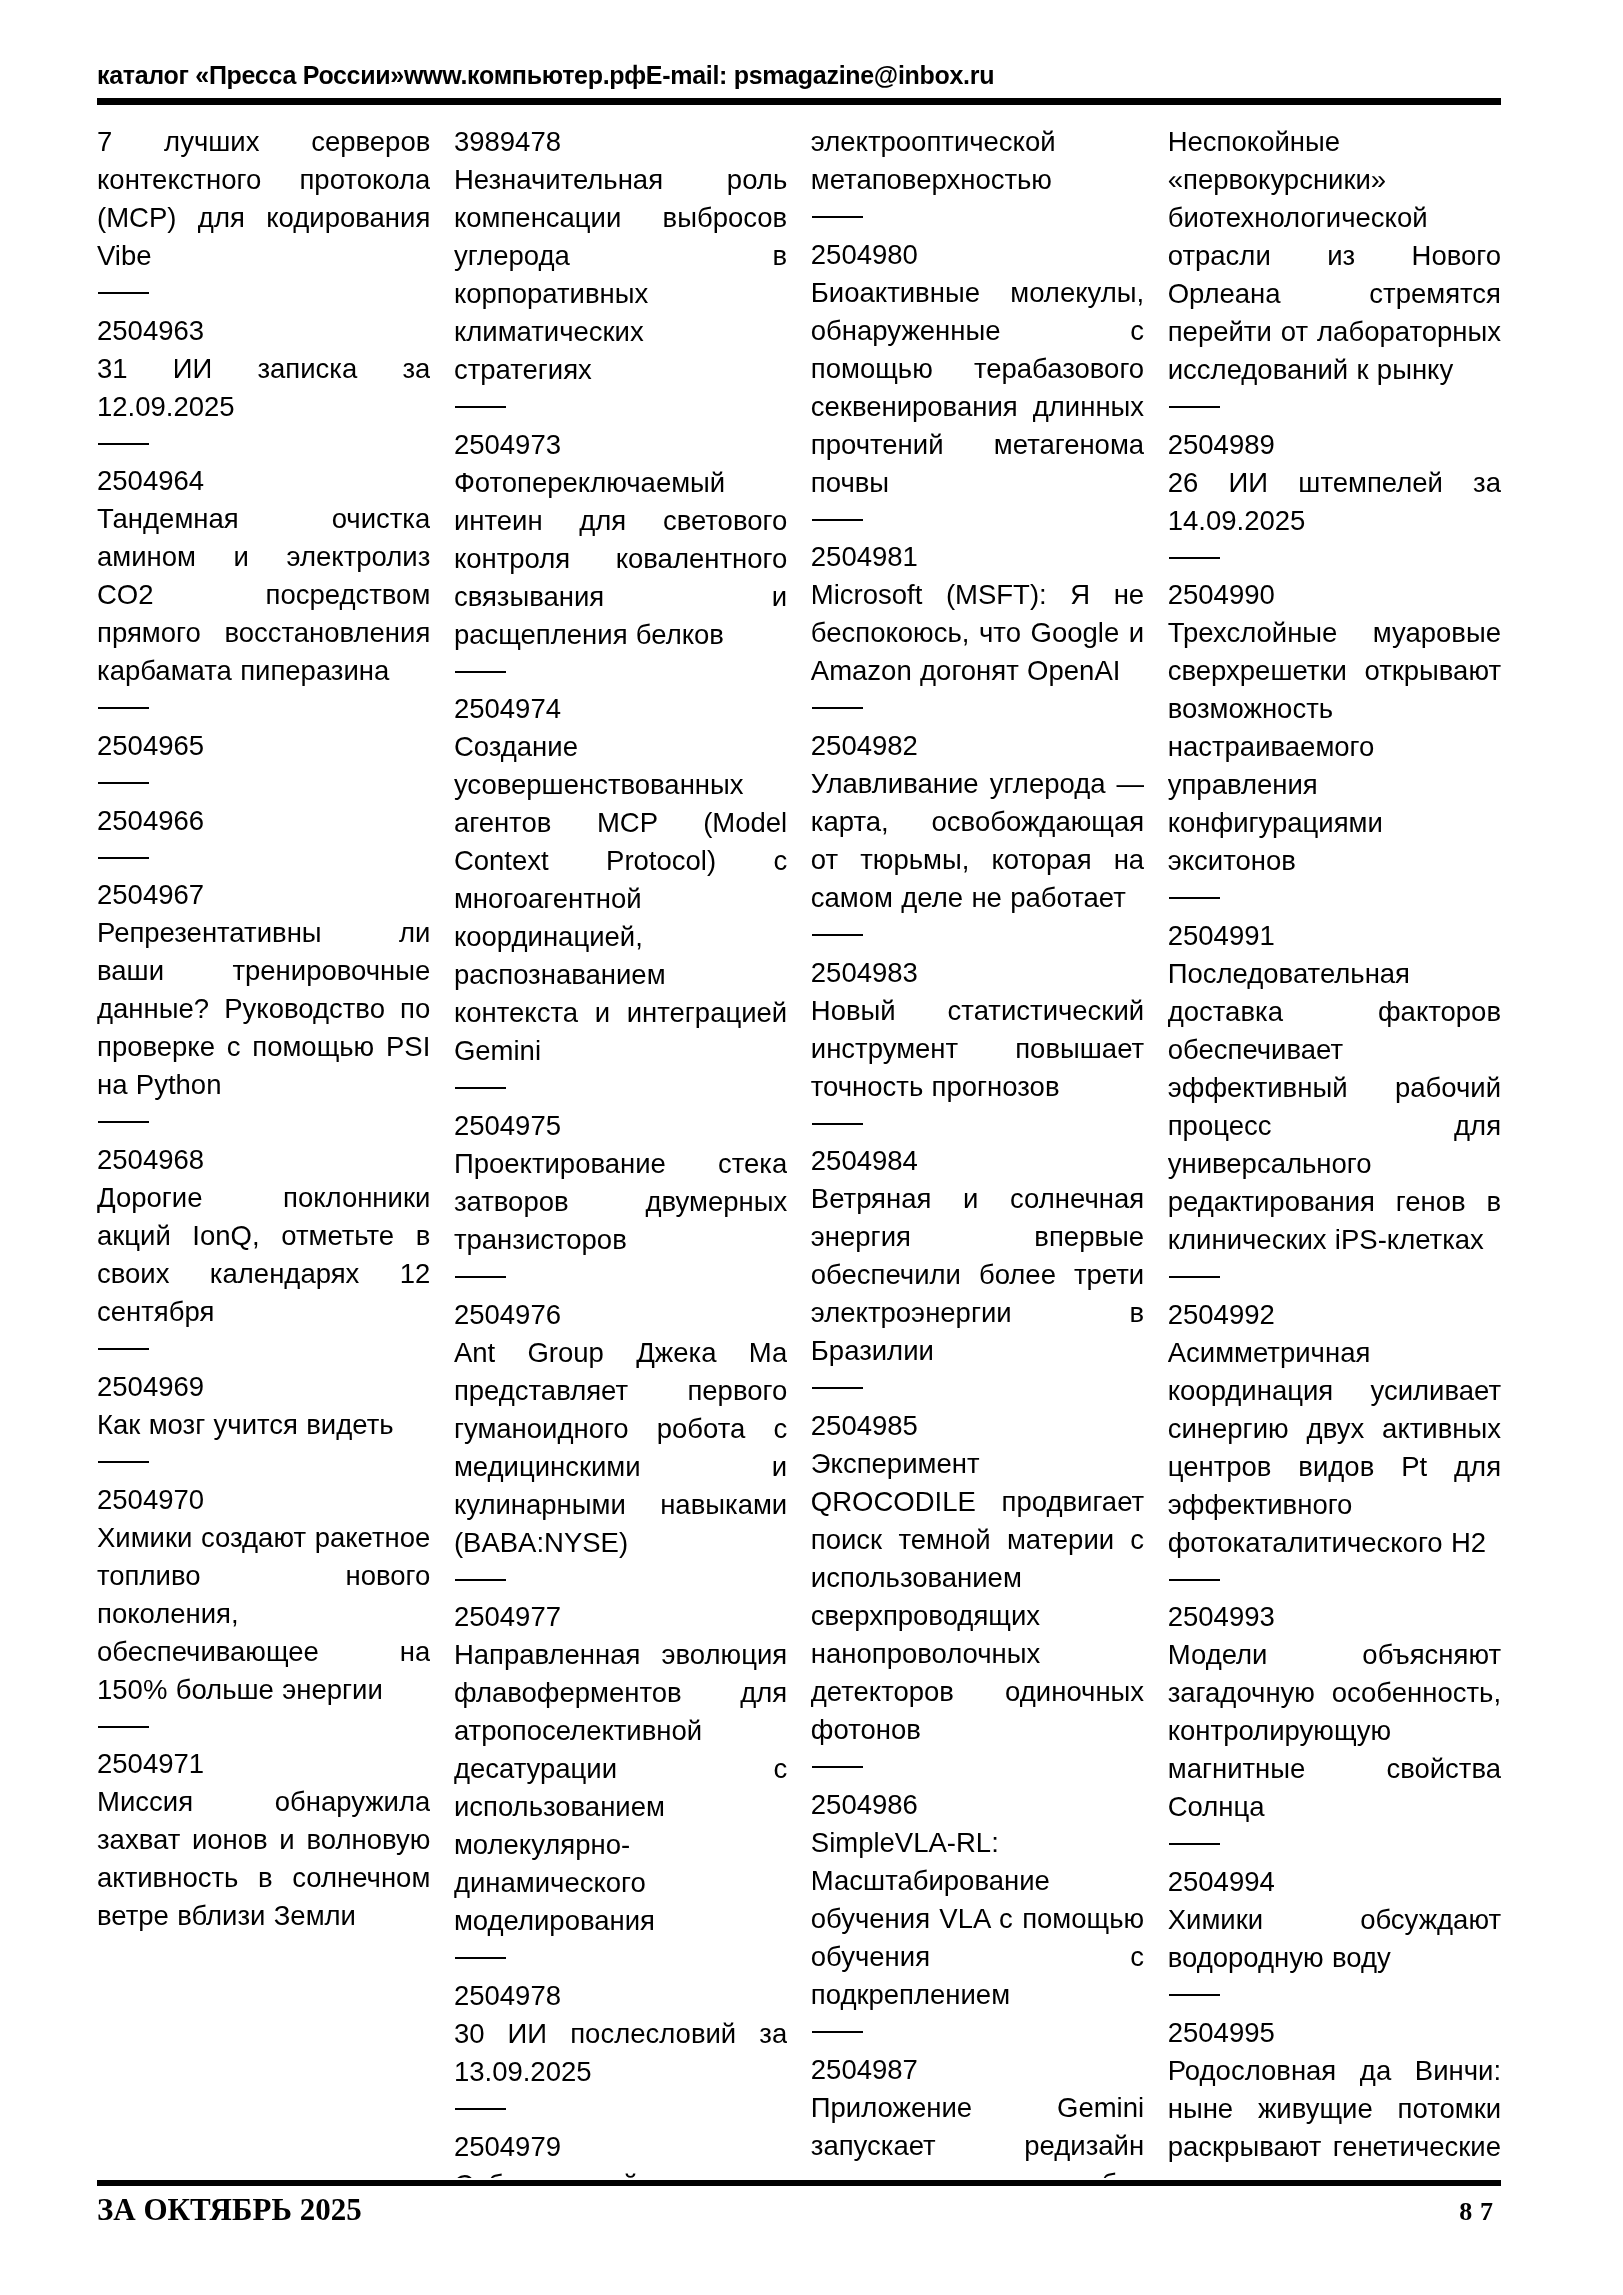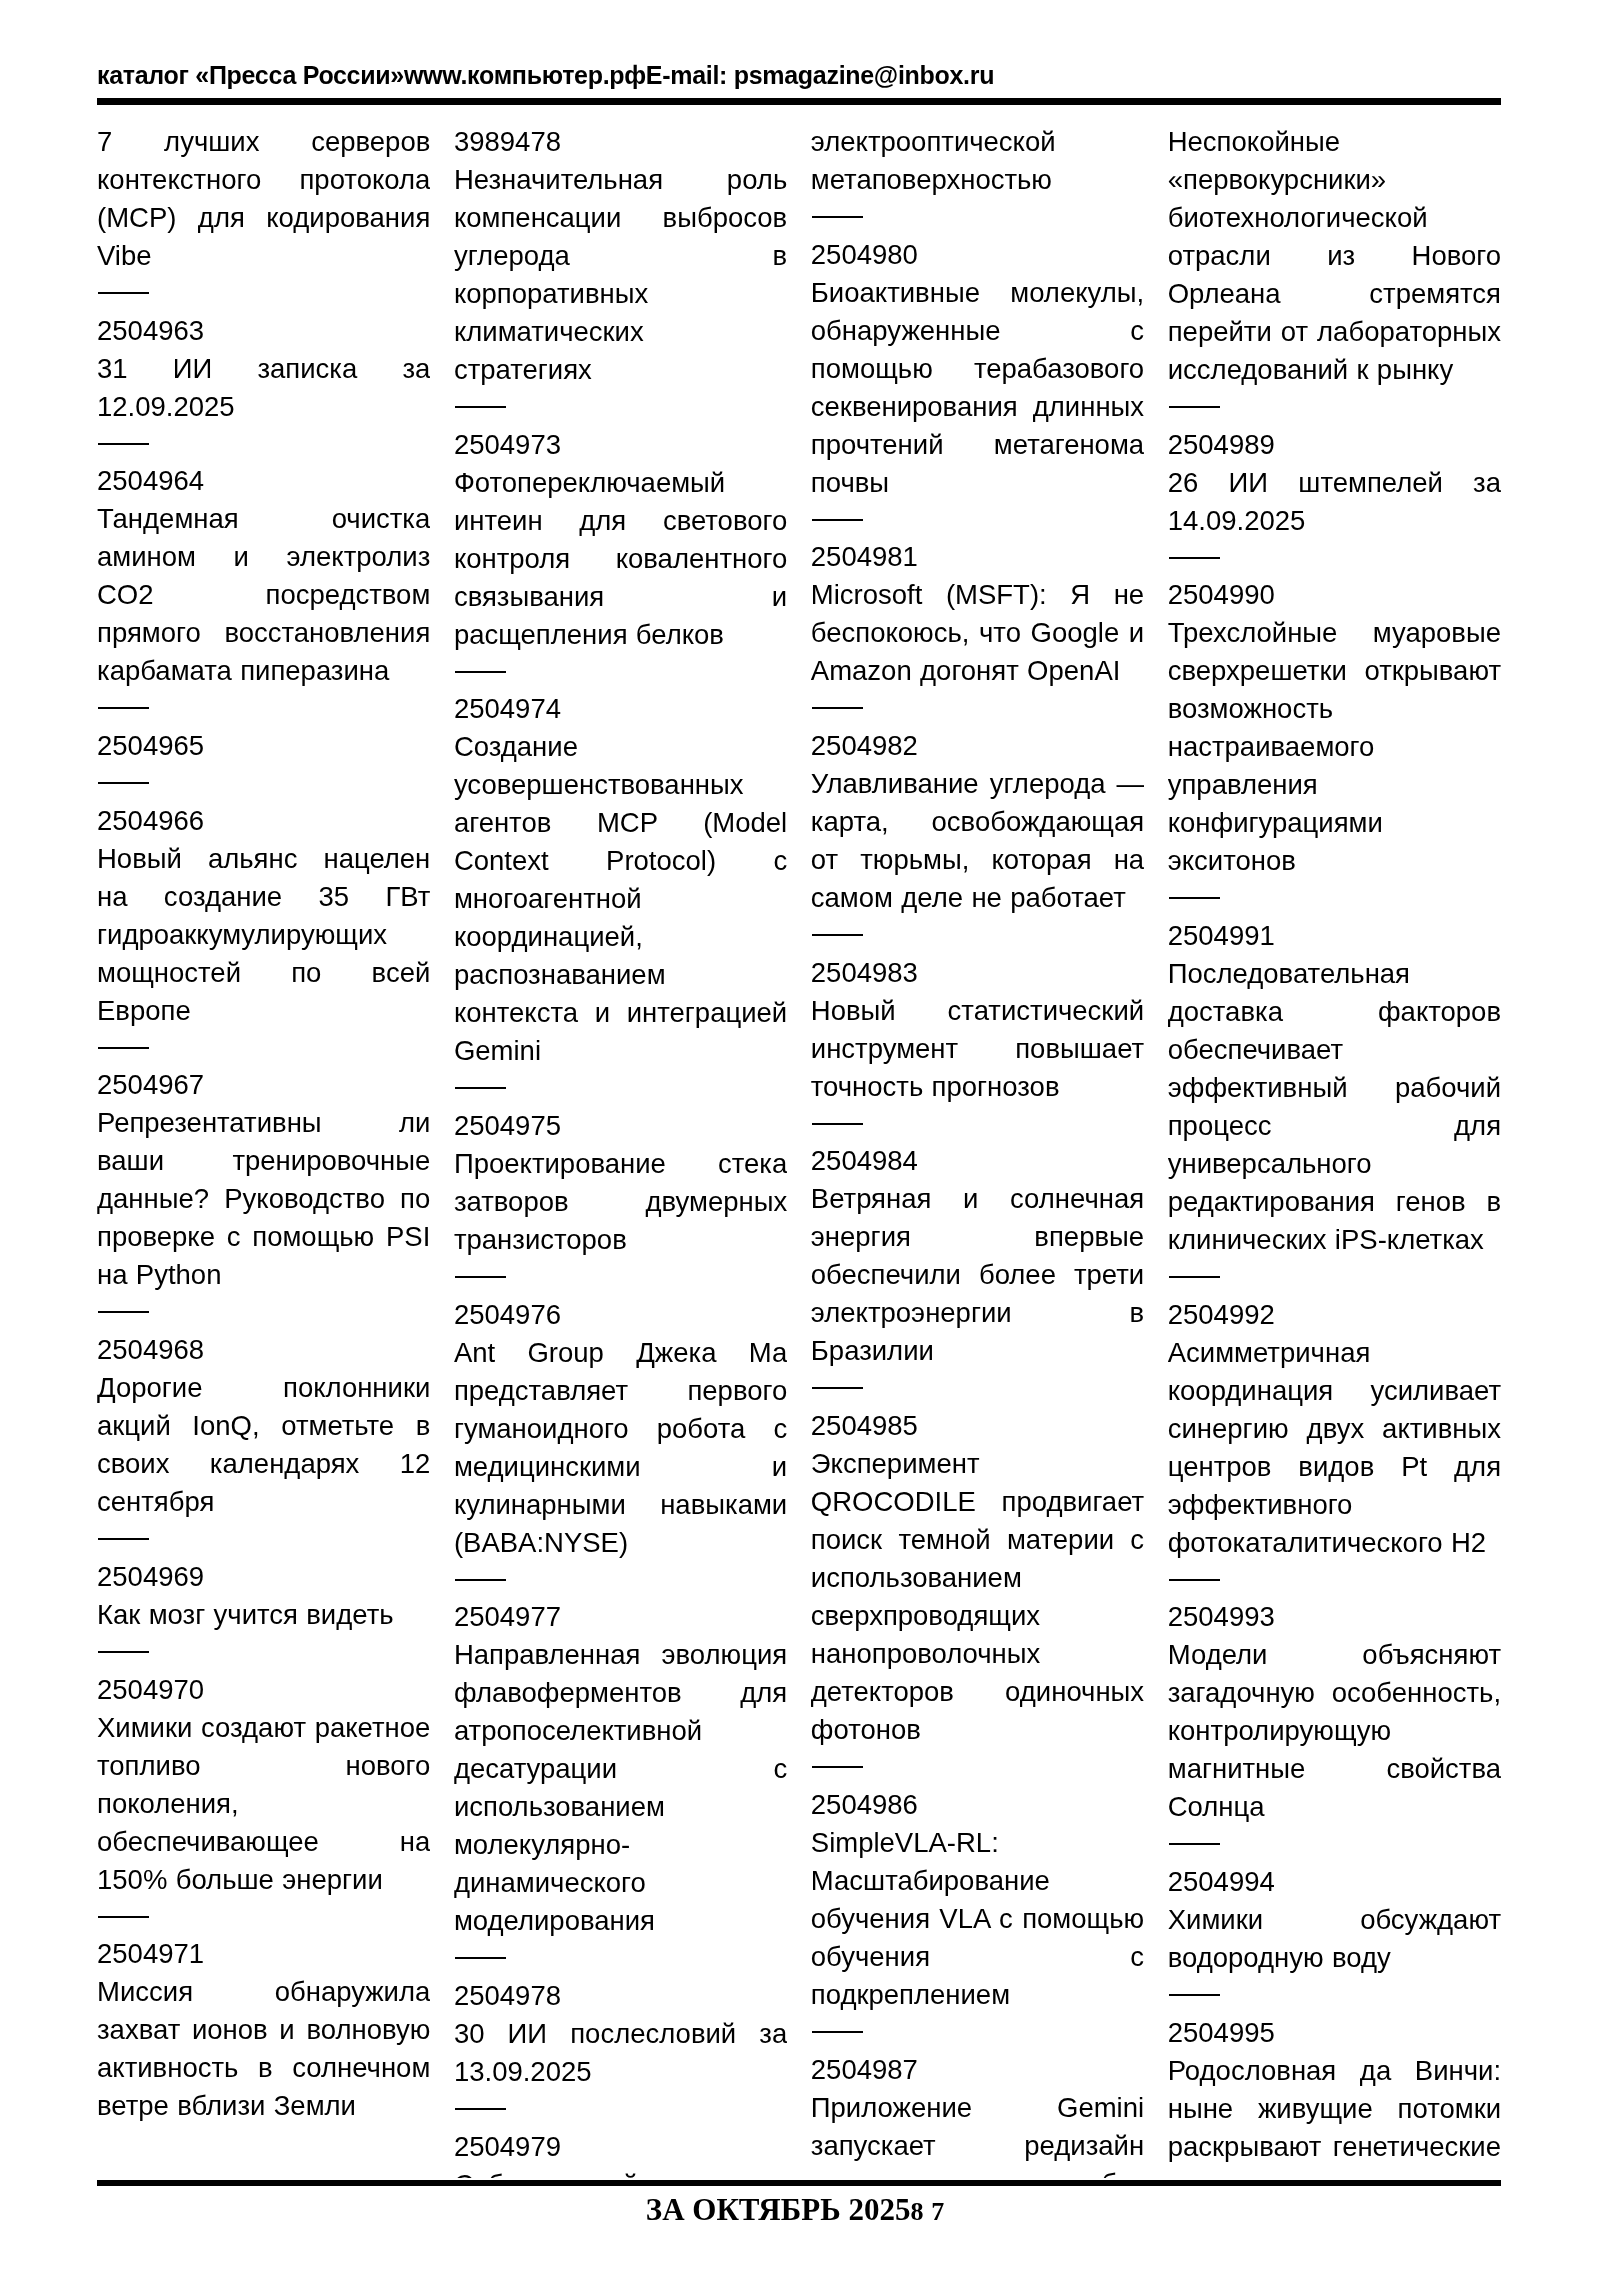--- a/index.html
+++ b/index.html
@@ -64,21 +64,21 @@
     height: 0;
     border-top: 2.6px solid #000000;
     margin: 17px 0 17.7px 1.3px;
   }
   .footer {
     position: absolute;
     top: 2192px;
     left: 97px;
     width: 1404px;
     display: flex;
-    justify-content: center;
+    justify-content: space-between;
     align-items: baseline;
     font-family: "Liberation Serif", serif;
     font-weight: bold;
     font-size: 31px;
     white-space: pre;
   }
   .footer .page-num {
     letter-spacing: 7.9px;
     font-size: 26px;
   }
@@ -102,21 +102,20 @@
         <div class="sep"></div>
         <p class="para num">2504963</p>
         <p class="para">31 ИИ записка за 12.09.2025</p>
         <div class="sep"></div>
         <p class="para num">2504964</p>
         <p class="para">Тандемная очистка амином и электролиз CO2 посредством прямого восстановления карбамата пиперазина</p>
         <div class="sep"></div>
         <p class="para num">2504965</p>
         <div class="sep"></div>
         <p class="para num">2504966</p>
-        <p class="para">Новый альянс нацелен на создание 35 ГВт гидроаккумулирующих мощностей по всей Европе</p>
         <div class="sep"></div>
         <p class="para num">2504967</p>
         <p class="para">Репрезентативны ли ваши тренировочные данные? Руководство по проверке с помощью PSI на Python</p>
         <div class="sep"></div>
         <p class="para num">2504968</p>
         <p class="para">Дорогие поклонники акций IonQ, отметьте в своих календарях 12 сентября</p>
         <div class="sep"></div>
         <p class="para num">2504969</p>
         <p class="para">Как мозг учится видеть</p>
         <div class="sep"></div>

